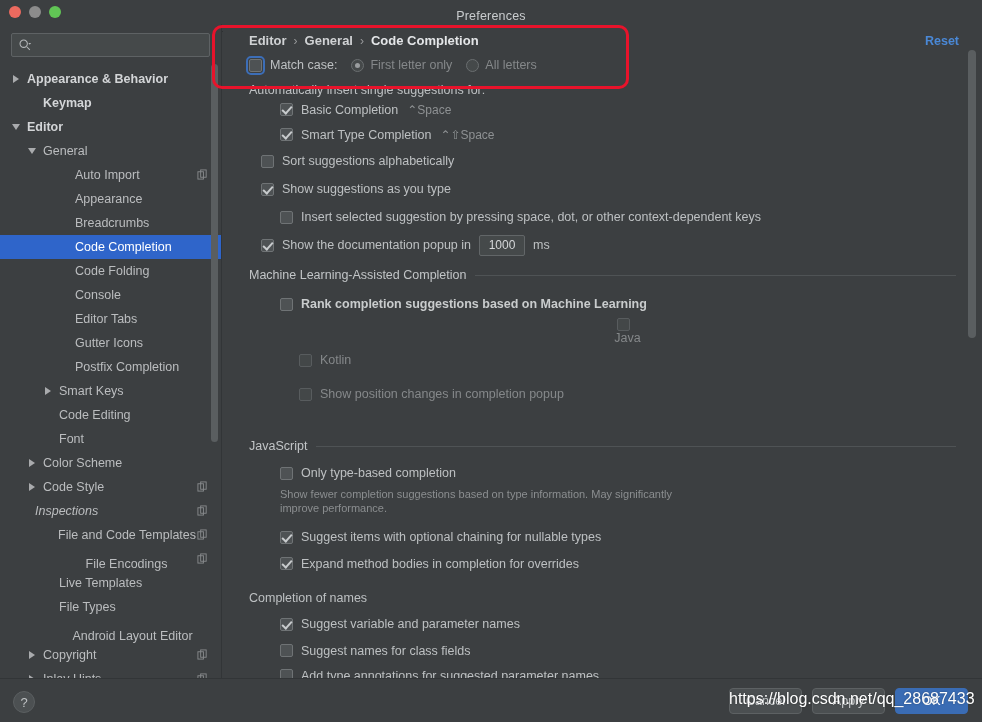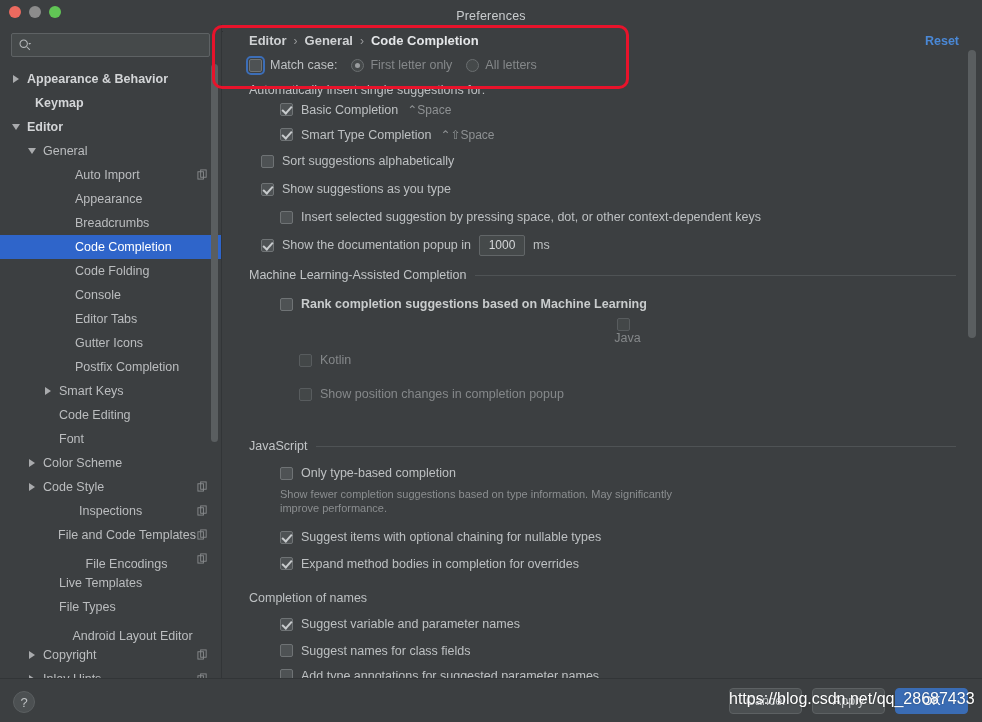--- a/index.html
+++ b/index.html
@@ -260,21 +260,21 @@
           <path d="M11.8 5.6 l3.2 0 l-1.6 2.2 z" fill="#b4b7b9"></path>
         </svg>
         <input class="search-input" type="text" placeholder="" style="">
       </div>
     </div>
     <div class="tree" id="tree">
         <div class="tree-item bold" style="padding-left: 12px;">
           <span class="tw right"></span>
           <span>Appearance &amp; Behavior</span>
         </div>
-        <div class="tree-item bold" style="padding-left: 20px;">
+        <div class="tree-item bold" style="padding-left: 28px;">
           <span class="tw"></span>
           <span>Keymap</span>
         </div>
         <div class="tree-item bold" style="padding-left: 12px;">
           <span class="tw down"></span>
           <span>Editor</span>
         </div>
         <div class="tree-item" style="padding-left: 28px;">
           <span class="tw down"></span>
           <span>General</span>
@@ -336,21 +336,21 @@
           <span>Color Scheme</span>
         </div>
         <div class="tree-item" style="padding-left: 28px;">
           <span class="tw right"></span>
           <span>Code Style</span>
           <svg viewBox="0 0 12 12" class="copy-badge">
             <rect x="1" y="3" width="6" height="8" fill="none" stroke="#b0b3b5" stroke-width="1"></rect>
             <rect x="4" y="1" width="6" height="8" fill="none" stroke="#b0b3b5" stroke-width="1"></rect>
           </svg>
         </div>
-        <div class="tree-item" style="padding-left: 64px;">
+        <div class="tree-item" style="padding-left: 20px; font-style: italic;">
           <span class="tw"></span>
           <span>Inspections</span>
           <svg viewBox="0 0 12 12" class="copy-badge">
             <rect x="1" y="3" width="6" height="8" fill="none" stroke="#b0b3b5" stroke-width="1"></rect>
             <rect x="4" y="1" width="6" height="8" fill="none" stroke="#b0b3b5" stroke-width="1"></rect>
           </svg>
         </div>
         <div class="tree-item" style="padding-left: 43px;">
           <span class="tw"></span>
           <span>File and Code Templates</span>

